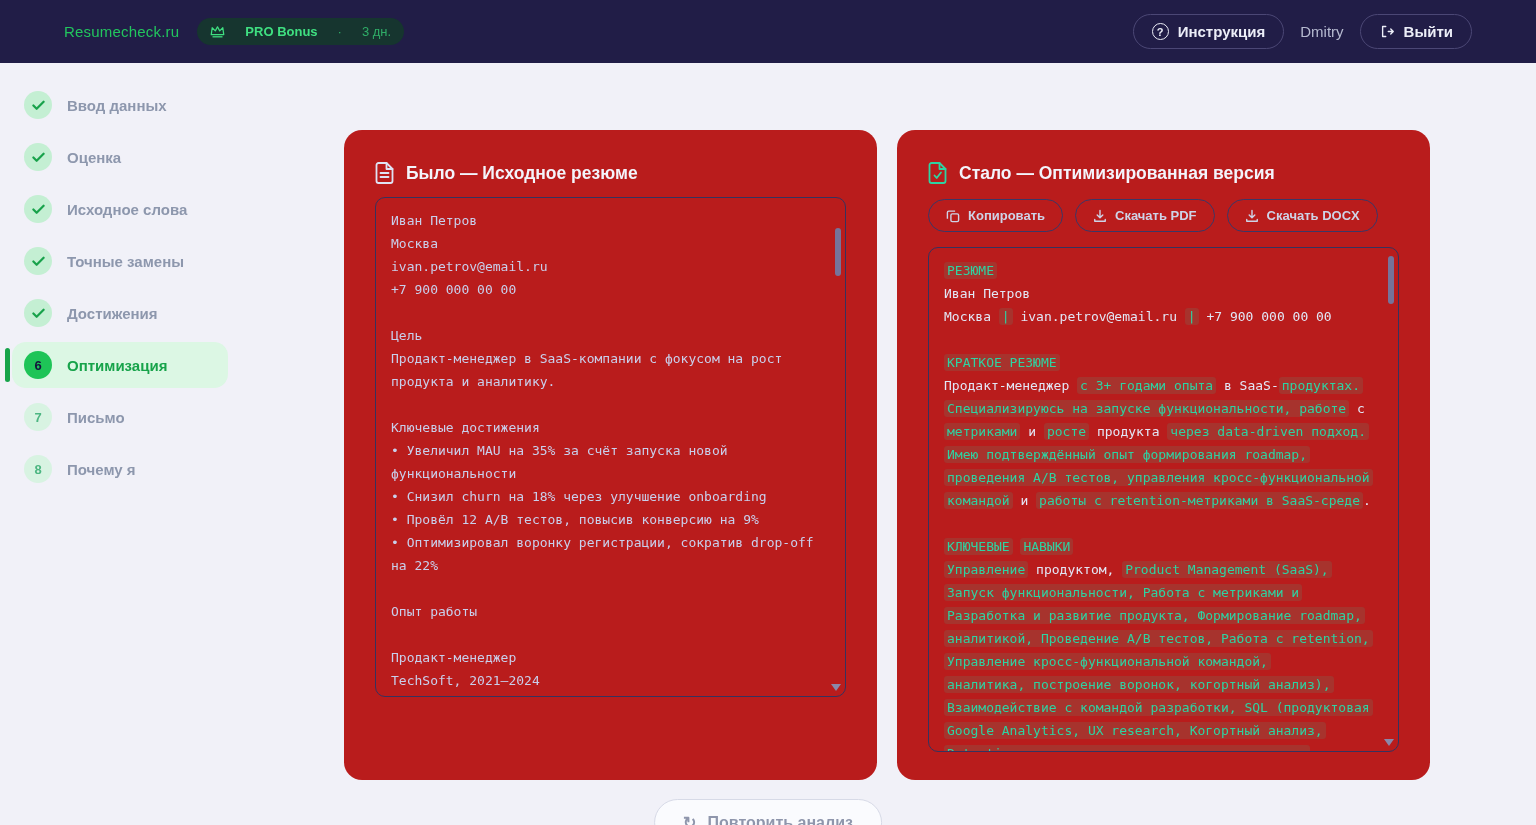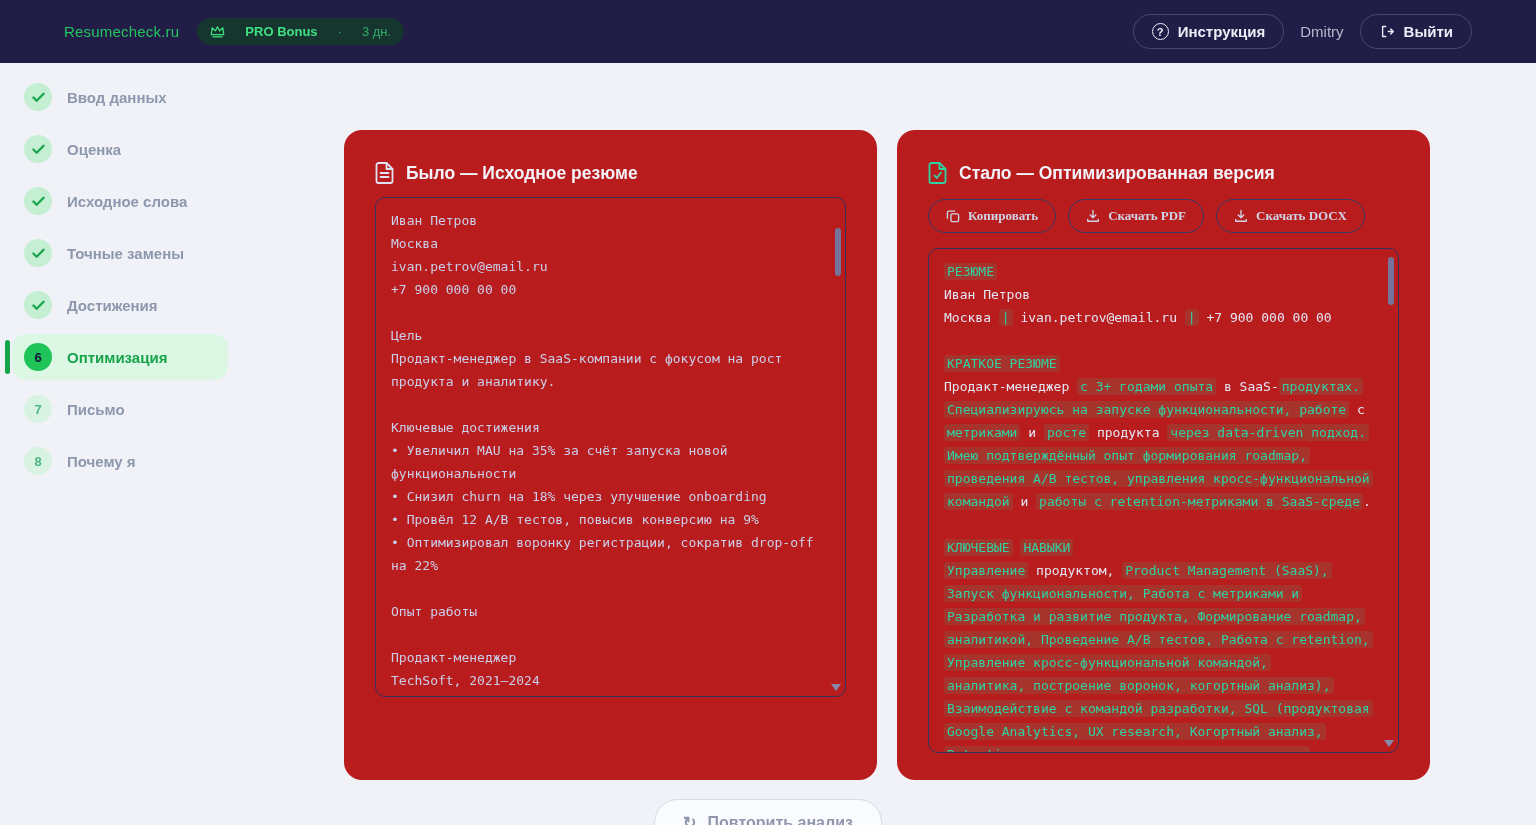--- a/index.html
+++ b/index.html
@@ -34,21 +34,21 @@
     padding: 8px 18px; cursor: pointer; font-family: inherit;
   }
   .username { color: #b6bad0; font-size: 15px; }
   .q-icon {
     display: inline-flex; align-items: center; justify-content: center;
     width: 17px; height: 17px; border: 1.5px solid #eceef8; border-radius: 50%;
     font-size: 11px; font-weight: bold;
   }
 
   
-  .sidebar { position: absolute; top: 63px; left: 0; width: 310px; padding-top: 16px; }
+  .sidebar { position: absolute; top: 63px; left: 0; width: 310px; padding-top: 24px; }
   .step {
     position: relative;
     display: flex; align-items: center; gap: 15px;
     height: 36px; margin: 0 0 16px 12px; width: 216px;
     padding-left: 12px; cursor: pointer;
   }
   .step-circle {
     flex: 0 0 28px; width: 28px; height: 28px; border-radius: 50%;
     display: flex; align-items: center; justify-content: center;
   }
@@ -76,21 +76,21 @@
   .panel-title {
     margin-top: 32px;
     display: flex; align-items: center; gap: 12px;
     color: #f3f4fb; font-size: 17.5px; font-weight: bold;
   }
   .actions-row { display: flex; gap: 12px; margin-top: 15px; }
   .action-btn {
     display: inline-flex; align-items: center; gap: 8px;
     background: transparent; border: 1px solid #3b3766; border-radius: 17px;
     color: #ced3e7; font-size: 13px; font-weight: bold;
-    padding: 8px 17px; cursor: pointer; font-family: Liberation Serif, serif;
+    padding: 8px 17px; cursor: pointer; font-family: Liberation Sans, sans-serif;
   }
 
   .textbox {
     position: relative; overflow: hidden;
     border: 1px solid #36325e; border-radius: 10px;
     padding: 11px 15px;
     font-family: "DejaVu Sans Mono", monospace;
     font-size: 13px; line-height: 23px;
   }
   .before .textbox { margin-top: 13px; height: 500px; color: #c9cfeb; }

